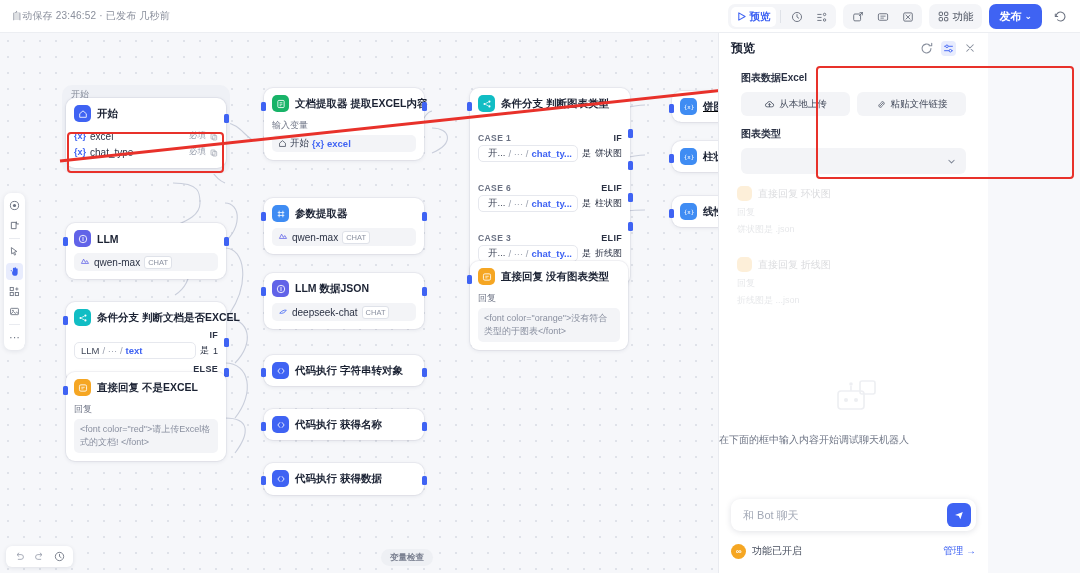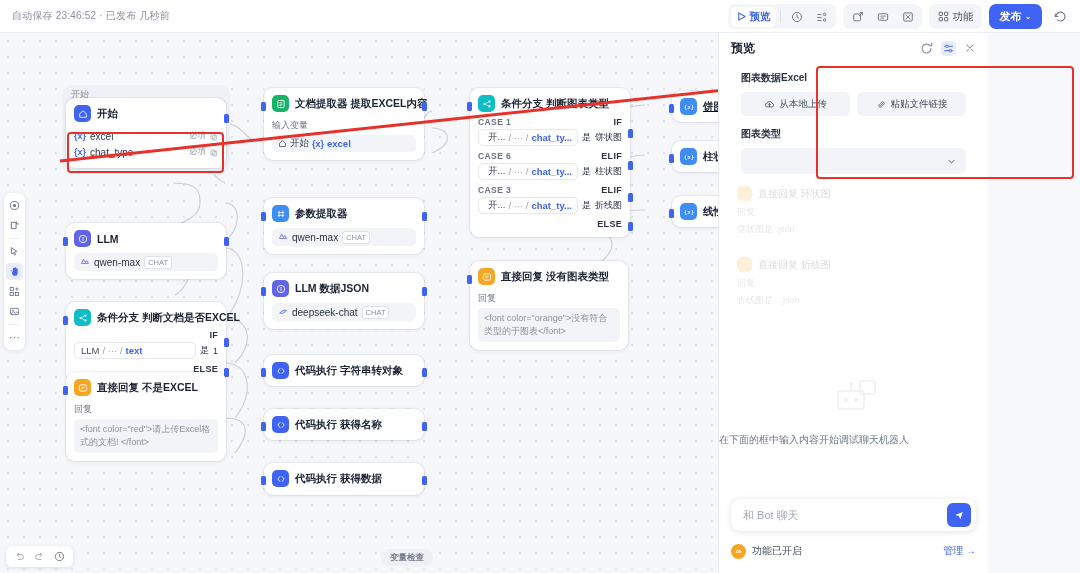--- a/index.html
+++ b/index.html
@@ -94,21 +94,21 @@
   .replybox {
     margin-top: 3px; background: #f3f4f7; border-radius: 5px; padding: 4px 6px;
     font-size: 9px; color: #8a90a0; line-height: 13px; word-break: break-all;
   }
   .port {
     position: absolute; width: 5px; height: 9px; background: #3f63f3; border-radius: 1.5px;
   }
   .port.l { left: -3px; }
   .port.r { right: -3px; }
   .caselabel { font-size: 8.5px; font-weight: 700; color: #6a7183; letter-spacing: .4px; }
-  .caserow { display: flex; align-items: center; justify-content: space-between; margin-top: 5px; }
+  .caserow { display: flex; align-items: center; justify-content: space-between; margin-top: 21px; }
   .oper { font-size: 9px; font-weight: 700; color: #2b3244; letter-spacing: .3px; }
   .condrow { display: flex; align-items: center; gap: 4px; margin-top: 2px; }
   .condrow .field { margin-top: 0; flex: 1; }
   .cmp { font-size: 9px; color: #2b3244; white-space: nowrap; }
   .grouplabel { position: absolute; font-size: 9px; color: #868c9a; }
 
   .startwrap {
     position: absolute; background: #eff1f6; border-radius: 10px; padding: 13px 4px 4px 4px;
   }
   .redbox { position: absolute; border: 2px solid #e8312a; border-radius: 4px; pointer-events: none; }

